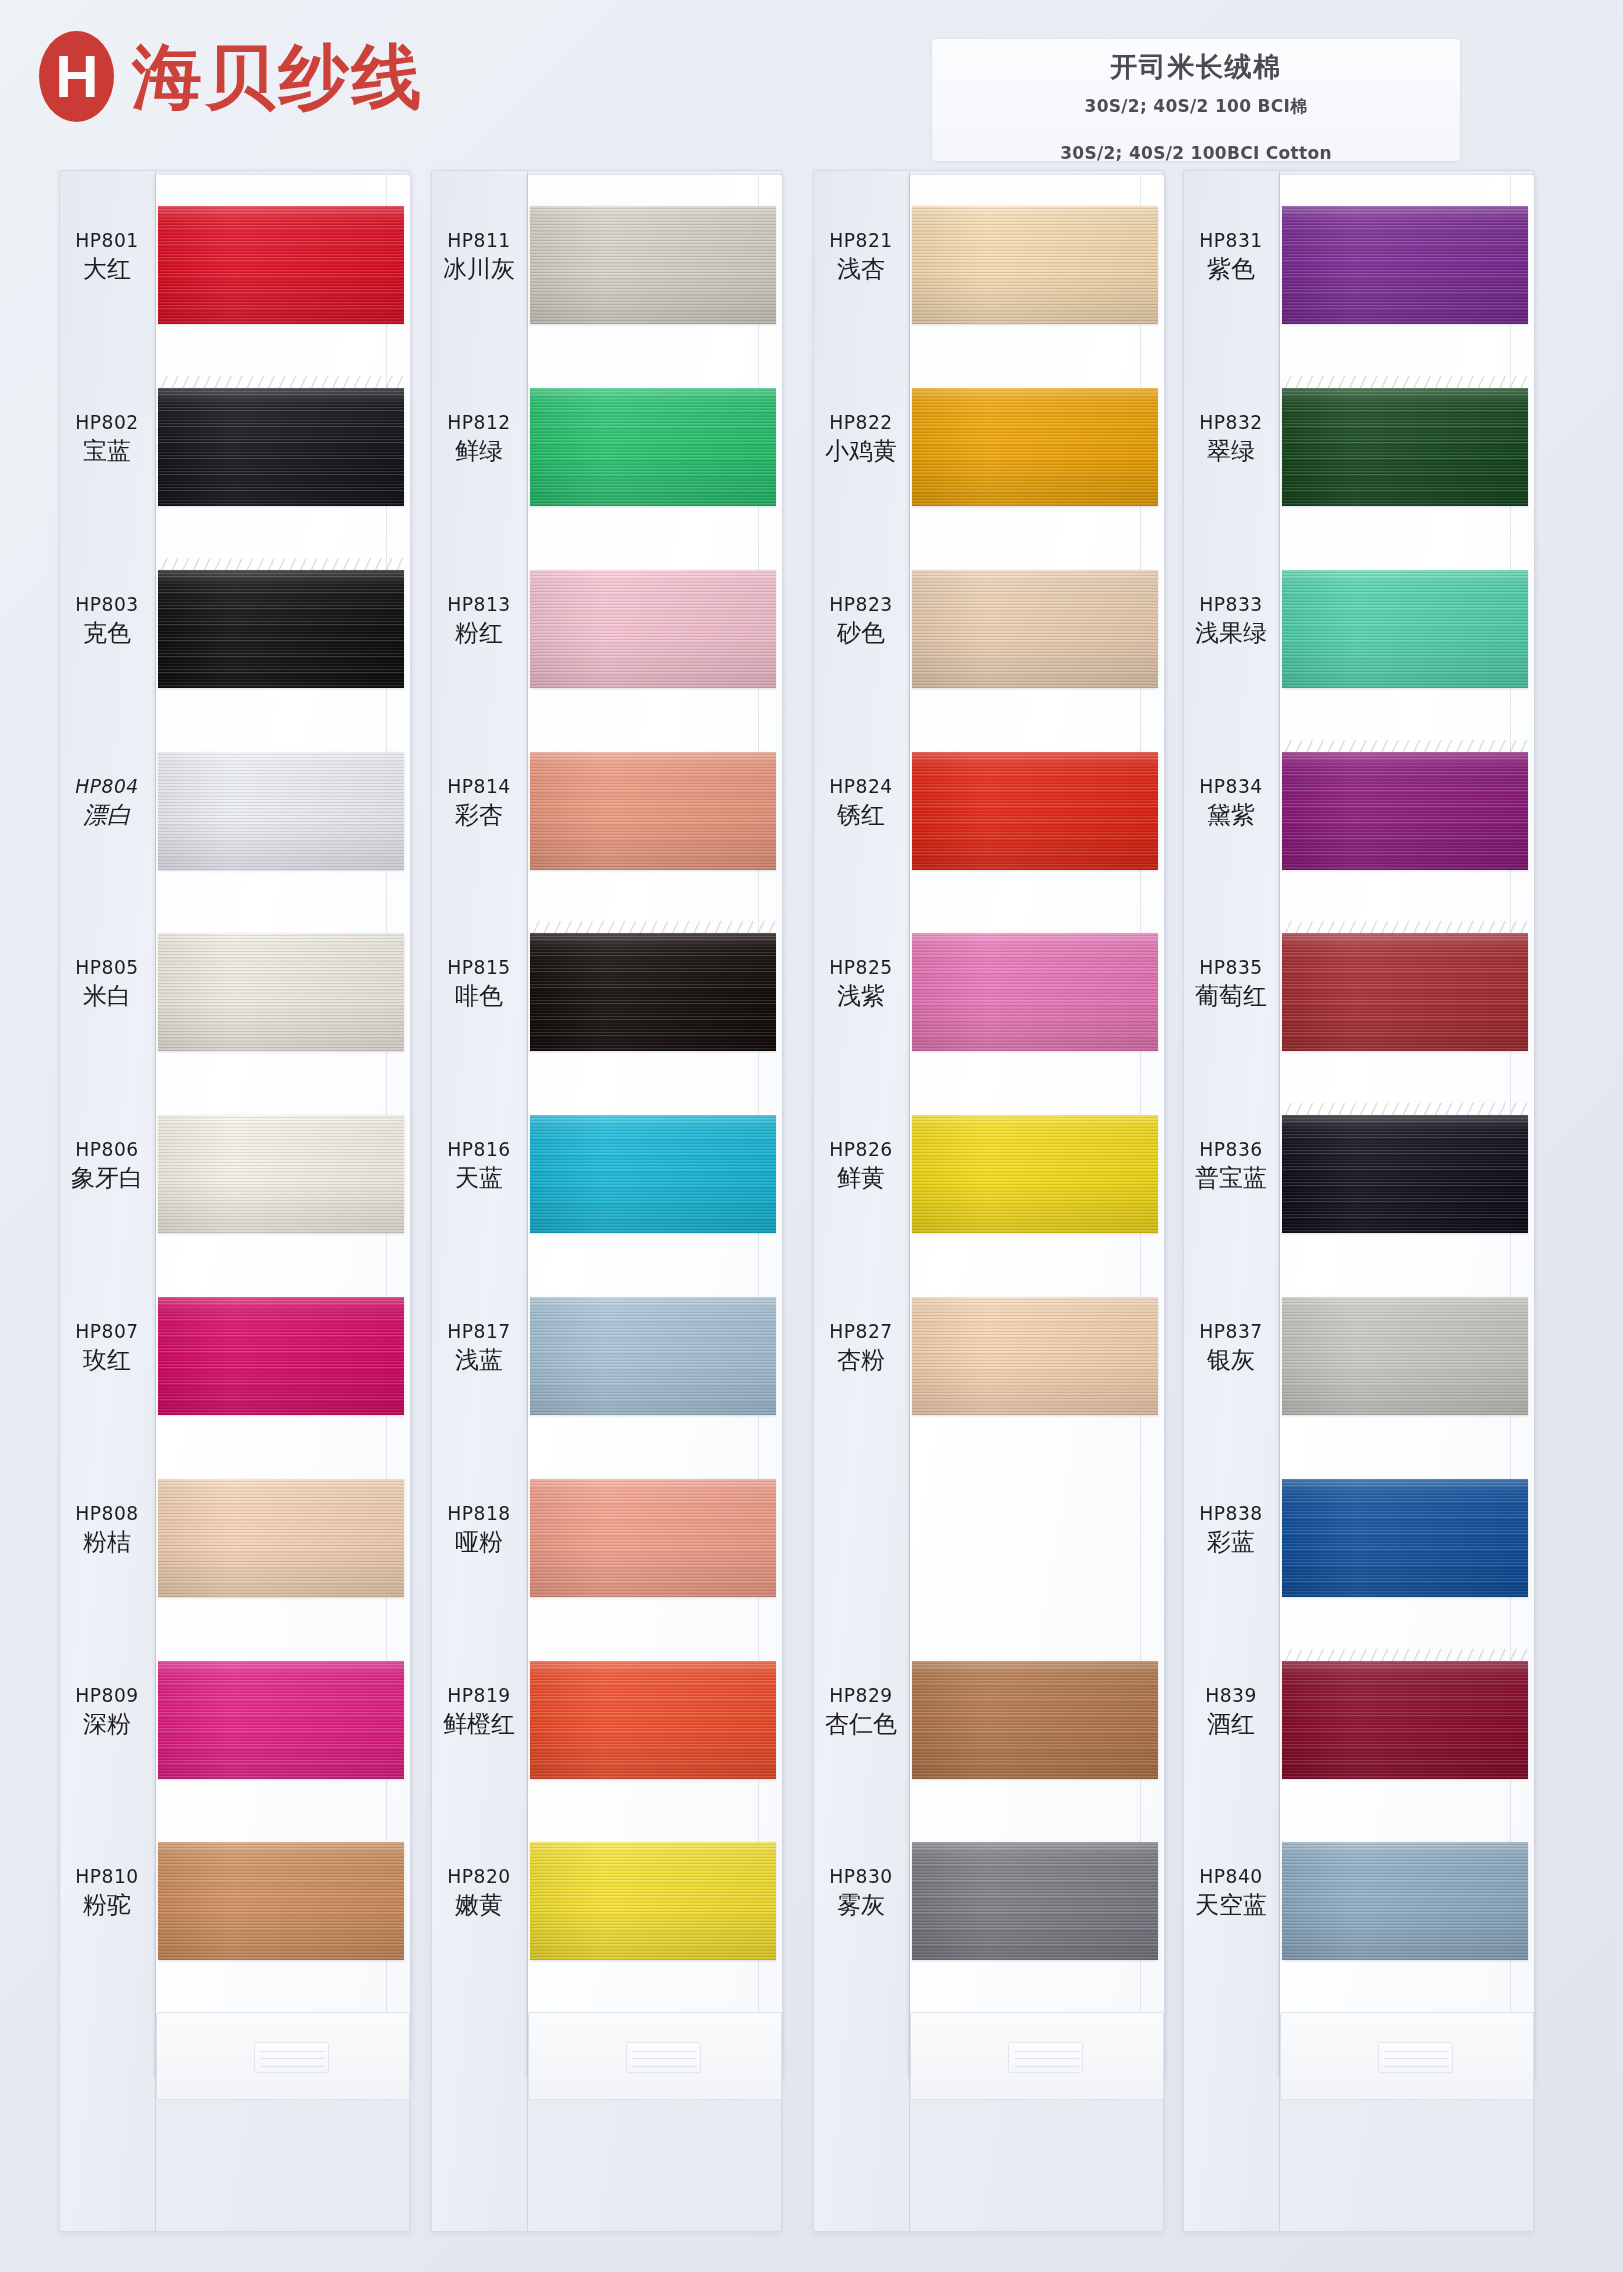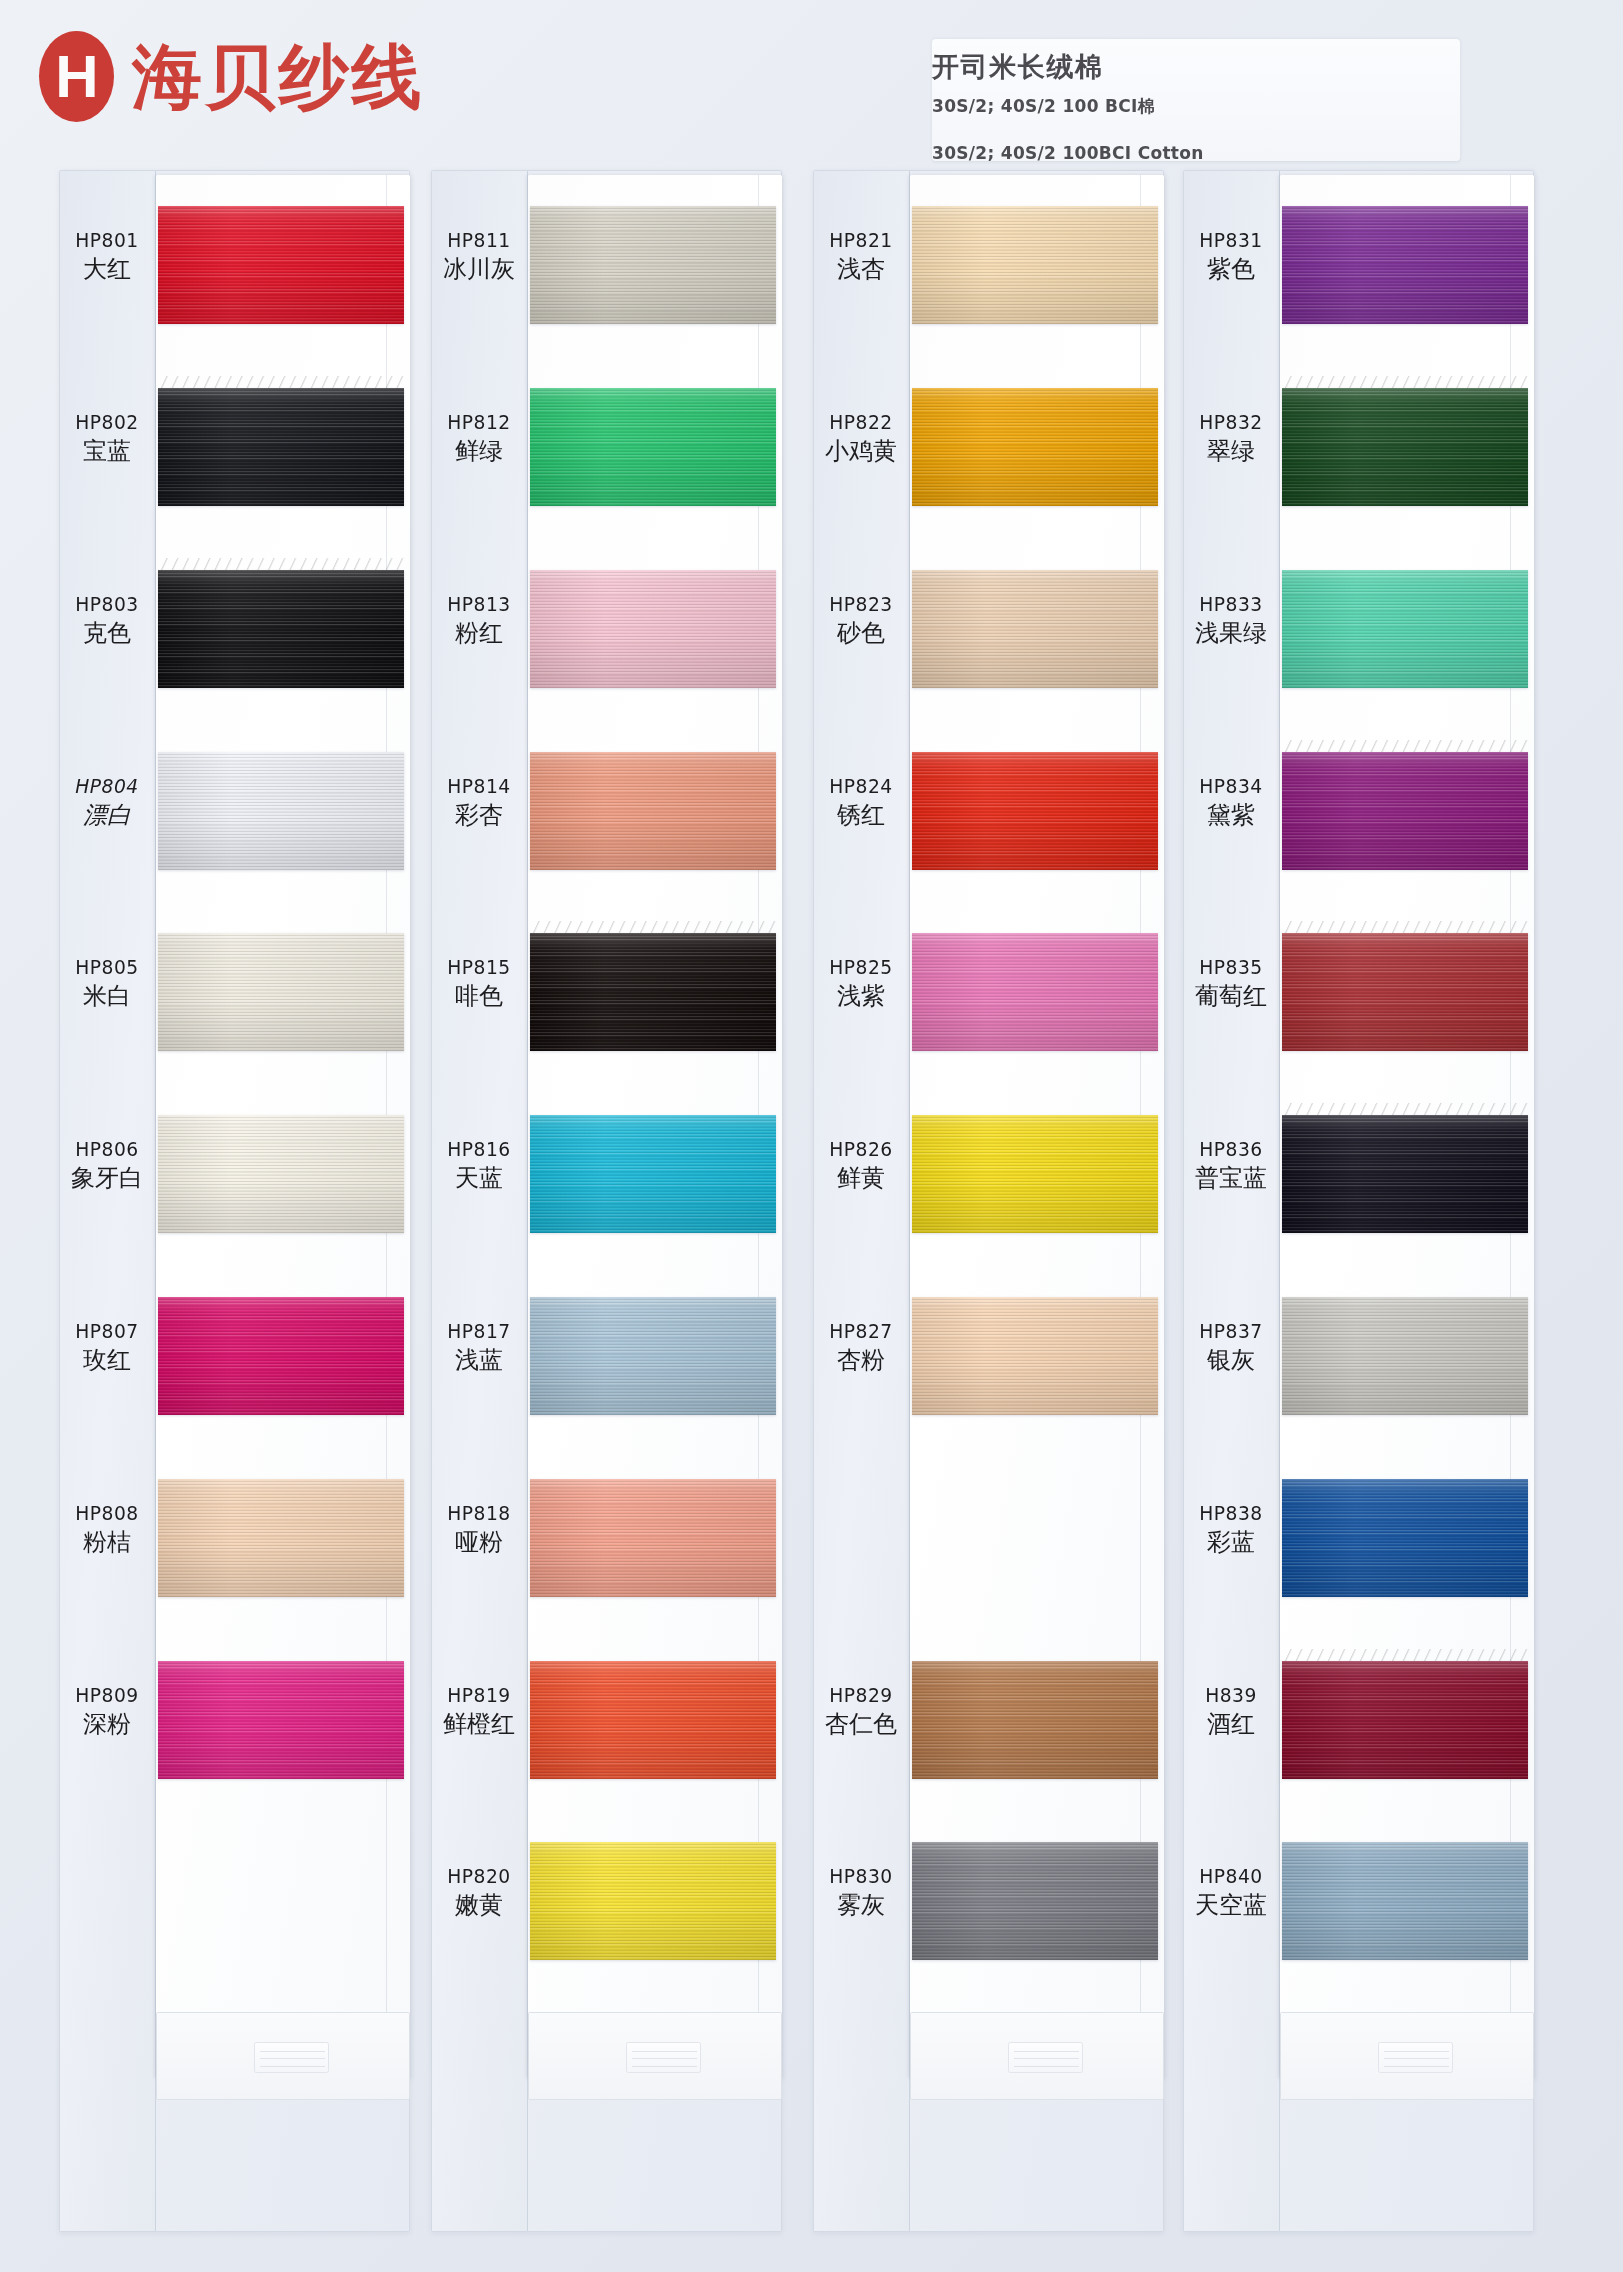--- a/index.html
+++ b/index.html
@@ -65,21 +65,21 @@
 
   #spec-plate {
     position: absolute;
     left: 932px;
     top: 39px;
     width: 528px;
     height: 122px;
     background: linear-gradient(180deg, #fbfcfe 0%, #f4f6fa 100%);
     border-radius: 4px;
     box-shadow: 0 0.8px 3.2px rgba(120,130,150,0.17);
-    text-align: left;
+    text-align: center;
     padding-top: 9.7px;
   }
   #spec-title {
     font-size: 27px;
     font-weight: bold;
     color: #4b4b4f;
     letter-spacing: 1.6px;
     line-height: 1.35;
     font-family: "DejaVu Sans", sans-serif;
   }
@@ -371,20 +371,27 @@
           <div class="row-name">粉桔</div>
         </div>
       </div>
       <div class="row" style="top: 1463px;">
         <div class="skein" title="HP809 深粉" style="background: rgb(227, 33, 134);"></div>
         <div class="row-label">
           <div class="row-code">HP809</div>
           <div class="row-name">深粉</div>
         </div>
       </div>
+      <div class="row" style="top: 1644px;">
+        <div class="skein" title="HP810 粉驼" style="background: rgb(209, 144, 94);"></div>
+        <div class="row-label">
+          <div class="row-code">HP810</div>
+          <div class="row-name">粉驼</div>
+        </div>
+      </div>
       <div class="card-tab">
         <div class="tab-emboss">
           <i></i>
           <i></i>
           <i></i>
         </div>
       </div>
     </div>
     <div class="column col-1">
       <div class="backing"></div>

